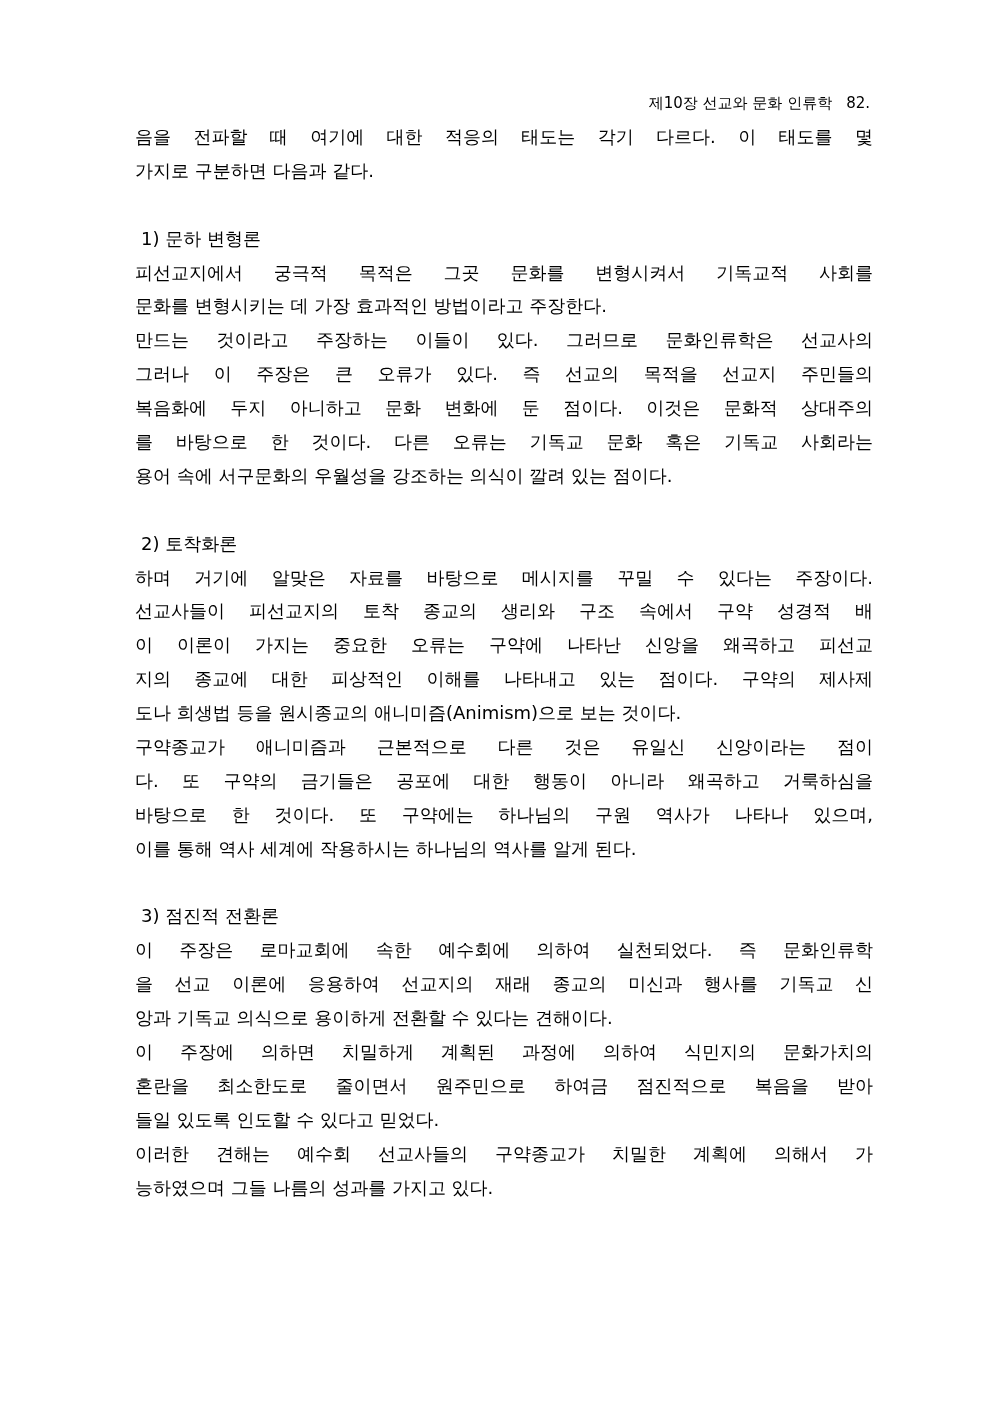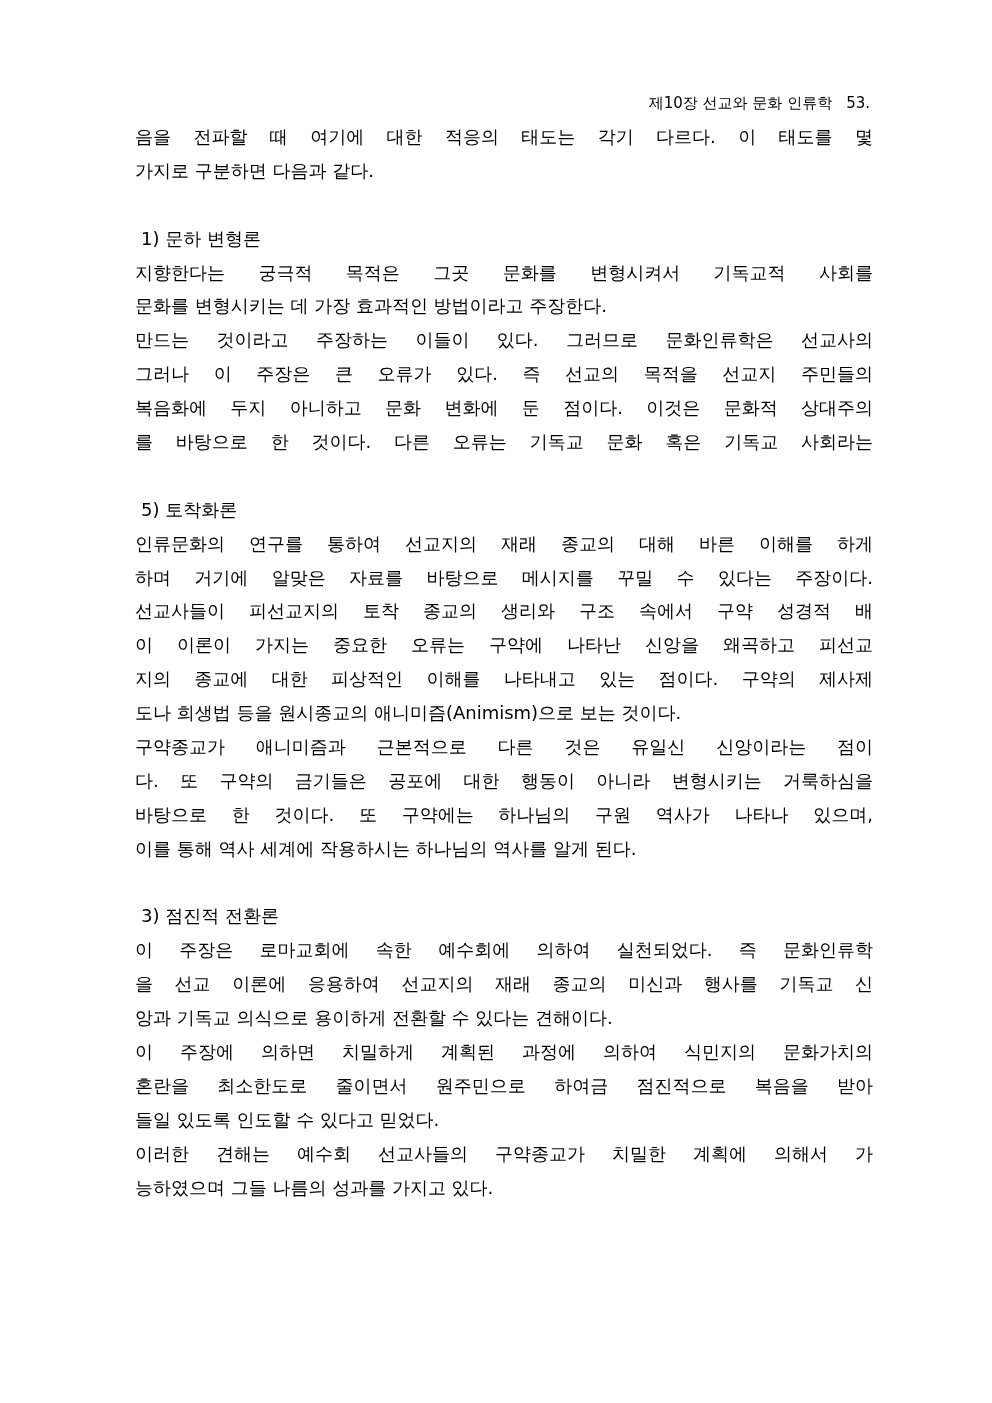--- a/index.html
+++ b/index.html
@@ -18,47 +18,47 @@
   .line { white-space: nowrap; display: block; height: 33.9px; overflow: visible; }
   .just { text-align: justify; text-align-last: justify; white-space: normal; }
   .blank { height: 33.9px; }
   .heading { padding-left: 6px; }
 </style>
 </head>
 <body>
 
 <div class="page">
   <div class="header">
-    <span>제10장 선교와 문화 인류학</span><span class="pg">53.</span>
+    <span>제10장 선교와 문화 인류학</span><span class="pg">82.</span>
   </div>
 
   <div class="body">
 
     <span class="line just">음을 전파할 때 여기에 대한 적응의 태도는 각기 다르다. 이 태도를 몇</span>
     <span class="line">가지로 구분하면 다음과 같다.</span>
     <div class="blank"></div>
 
     <span class="line heading">1)  문하 변형론</span>
-    <span class="line just"> 지향한다는 궁극적 목적은 그곳 문화를 변형시켜서 기독교적 사회를</span>
+    <span class="line just"> 피선교지에서 궁극적 목적은 그곳 문화를 변형시켜서 기독교적 사회를</span>
     <span class="line">문화를 변형시키는 데 가장 효과적인 방법이라고 주장한다.</span>
     <span class="line just">만드는 것이라고 주장하는 이들이 있다. 그러므로 문화인류학은 선교사의</span>
     <span class="line just"> 그러나 이 주장은 큰 오류가 있다. 즉 선교의 목적을 선교지 주민들의</span>
     <span class="line just">복음화에 두지 아니하고 문화 변화에 둔 점이다. 이것은 문화적 상대주의</span>
     <span class="line just">를 바탕으로 한 것이다. 다른 오류는 기독교 문화 혹은 기독교 사회라는</span>
+    <span class="line">용어 속에 서구문화의 우월성을 강조하는 의식이 깔려 있는 점이다.</span>
     <div class="blank"></div>
 
-    <span class="line heading">5) 토착화론</span>
-    <span class="line just"> 인류문화의 연구를 통하여 선교지의 재래 종교의 대해 바른 이해를 하게</span>
+    <span class="line heading">2) 토착화론</span>
     <span class="line just">하며 거기에 알맞은 자료를 바탕으로 메시지를 꾸밀 수 있다는 주장이다.</span>
     <span class="line just"> 선교사들이 피선교지의 토착 종교의 생리와 구조 속에서 구약 성경적 배</span>
     <span class="line just"> 이 이론이 가지는 중요한 오류는 구약에 나타난 신앙을 왜곡하고 피선교</span>
     <span class="line just">지의 종교에 대한 피상적인 이해를 나타내고 있는 점이다. 구약의 제사제</span>
     <span class="line">도나 희생법 등을 원시종교의 애니미즘(Animism)으로 보는 것이다.</span>
     <span class="line just"> 구약종교가 애니미즘과 근본적으로 다른 것은 유일신 신앙이라는 점이</span>
-    <span class="line just">다. 또 구약의 금기들은 공포에 대한 행동이 아니라 변형시키는 거룩하심을</span>
+    <span class="line just">다. 또 구약의 금기들은 공포에 대한 행동이 아니라 왜곡하고 거룩하심을</span>
     <span class="line just">바탕으로 한 것이다. 또 구약에는 하나님의 구원 역사가 나타나 있으며,</span>
     <span class="line">이를 통해 역사 세계에 작용하시는 하나님의 역사를 알게 된다.</span>
     <div class="blank"></div>
 
     <span class="line heading">3) 점진적 전환론</span>
     <span class="line just"> 이 주장은 로마교회에 속한 예수회에 의하여 실천되었다. 즉 문화인류학</span>
     <span class="line just">을 선교 이론에 응용하여 선교지의 재래 종교의 미신과 행사를 기독교 신</span>
     <span class="line">앙과 기독교 의식으로 용이하게 전환할 수 있다는 견해이다.</span>
     <span class="line just"> 이 주장에 의하면 치밀하게 계획된 과정에 의하여 식민지의 문화가치의</span>
     <span class="line just">혼란을 최소한도로 줄이면서 원주민으로 하여금 점진적으로 복음을 받아</span>

